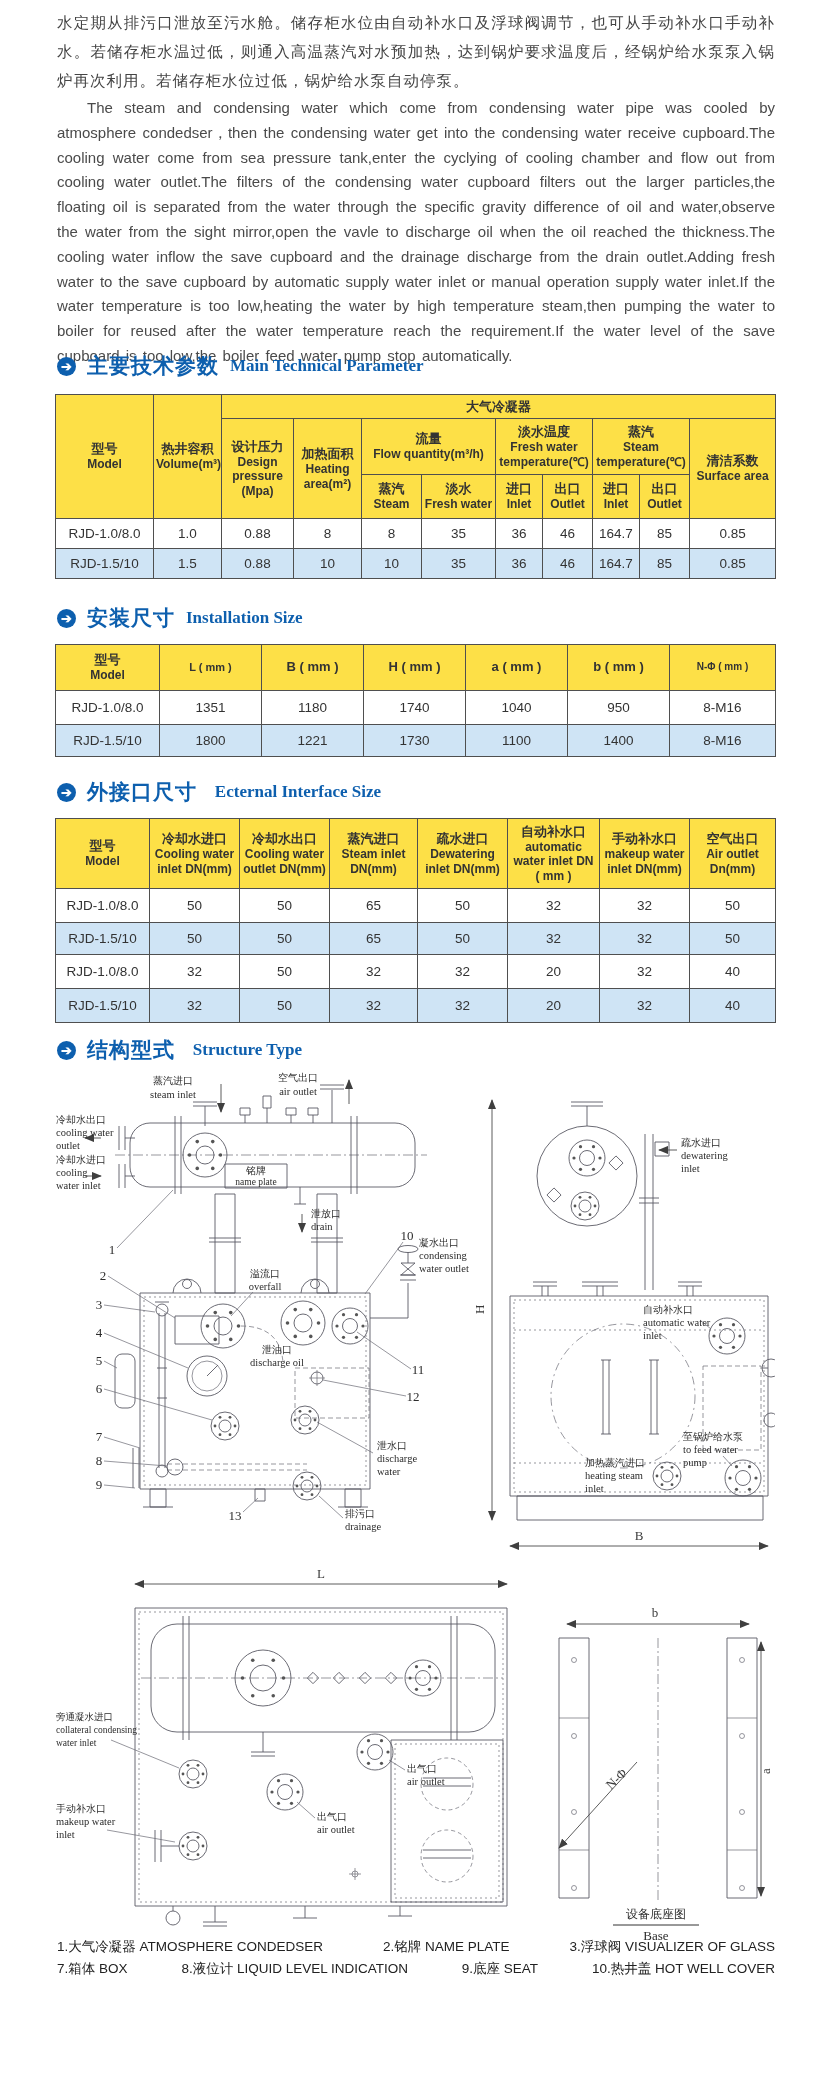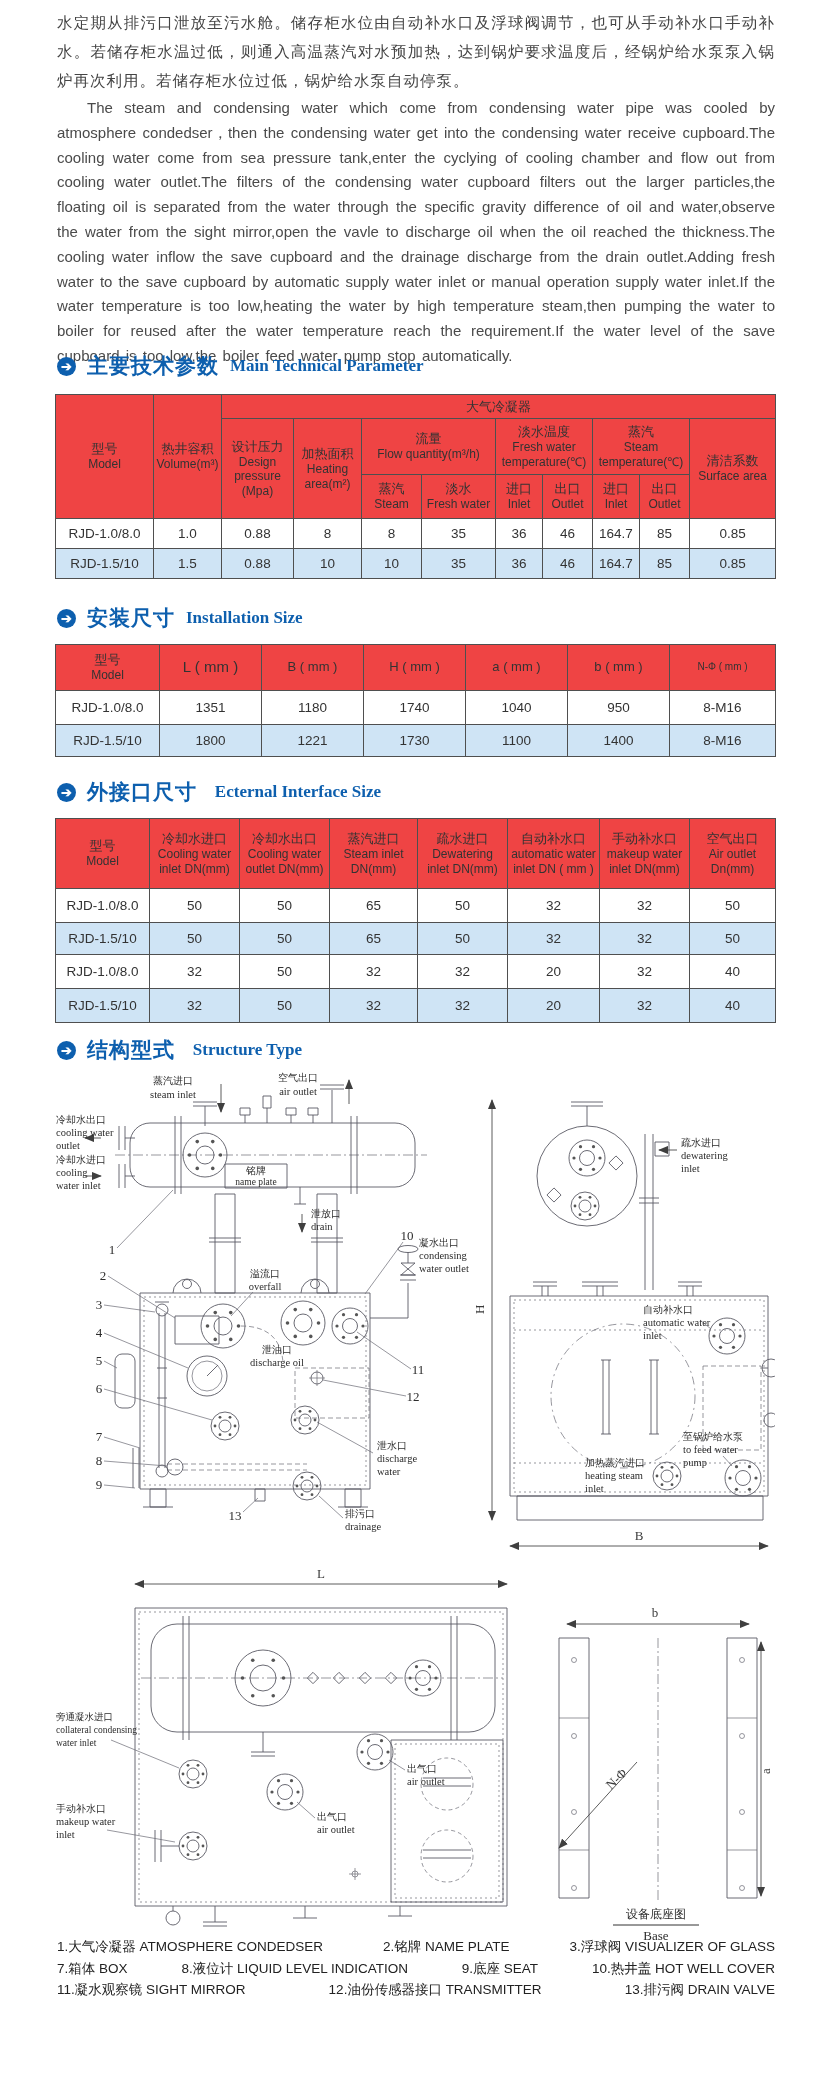--- a/index.html
+++ b/index.html
@@ -12,21 +12,21 @@
   
   .heading{display:flex;align-items:center;gap:11px;left:57px;}
   .h-ico{width:19px;height:19px;border-radius:50%;background:#0d5fae;color:#fff;font-size:13px;
          line-height:19px;text-align:center;font-weight:bold;flex:0 0 auto;}
   .h-zh{font-weight:800;font-size:21px;color:#0d5fae;letter-spacing:1px;white-space:pre;text-align:right;}
   .h-en{font-family:"Liberation Serif",serif;font-weight:700;font-size:17px;color:#0d5fae;}
   
   table{border-collapse:collapse;width:720px;table-layout:fixed;color:#333;}
   th,td{border:1px solid #4f4f4f;text-align:center;vertical-align:middle;padding:1px 2px;overflow:hidden;}
   table{border:1.5px solid #3c3c3c;}
-  th{background:#ef4444;font-weight:normal;}
+  th{background:#fde047;font-weight:bold;}
   th .zh{display:block;font-size:13px;line-height:16px;}
   th .en{display:block;font-size:12px;line-height:14.5px;}
   td{font-size:13.5px;background:#fff;}
   tr.alt td{background:#cfe4f5;}
   #t-tech{left:55px;top:394px;}
   #t-install{left:55px;top:644px;}
   #t-interface{left:55px;top:818px;}
   
   #diagram{left:55px;top:1068px;}
   #diagram *{vector-effect:non-scaling-stroke;}
@@ -182,21 +182,21 @@
       <col style="width:102px">
       <col style="width:106px">
     </colgroup>
   <tbody>
       <tr style="height:46px">
     <th>
           <span class="zh">型号</span>
           <span class="en">Model</span>
         </th>
     <th>
-          <span class="en" style="font-size:15px">L ( mm )</span>
+          <span class="en" style="font-size:11px">L ( mm )</span>
         </th>
     <th>
           <span class="en" style="font-size:13px">B ( mm )</span>
         </th>
     <th>
           <span class="en" style="font-size:13px">H ( mm )</span>
         </th>
     <th>
           <span class="en" style="font-size:13px">a ( mm )</span>
         </th>
@@ -723,18 +723,13 @@
     <span>1.大气冷凝器 ATMOSPHERE CONDEDSER</span>
     <span>2.铭牌 NAME PLATE</span>
     <span>3.浮球阀 VISUALIZER OF GLASS</span>
   </div>
   <div class="pl-line l3">
     <span>7.箱体 BOX</span>
     <span>8.液位计 LIQUID LEVEL INDICATION</span>
     <span>9.底座 SEAT</span>
     <span>10.热井盖 HOT WELL COVER</span>
   </div>
-  <div class="pl-line">
-    <span>11.凝水观察镜 SIGHT MIRROR</span>
-    <span>12.油份传感器接口 TRANSMITTER</span>
-    <span>13.排污阀 DRAIN VALVE</span>
-  </div>
 </div>
 
 </body></html>

